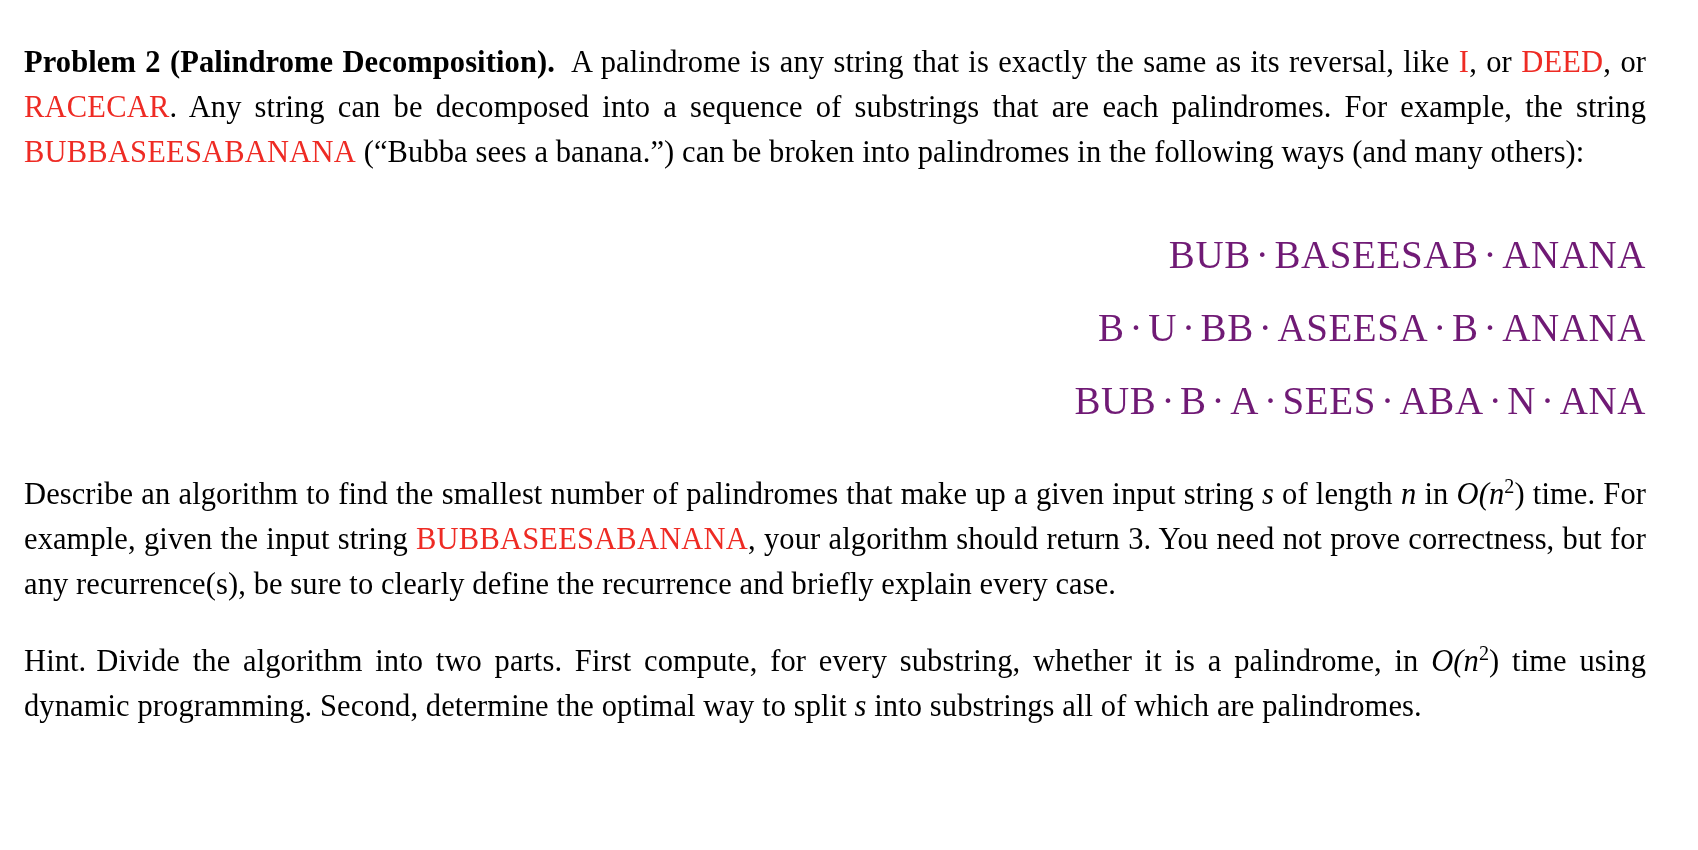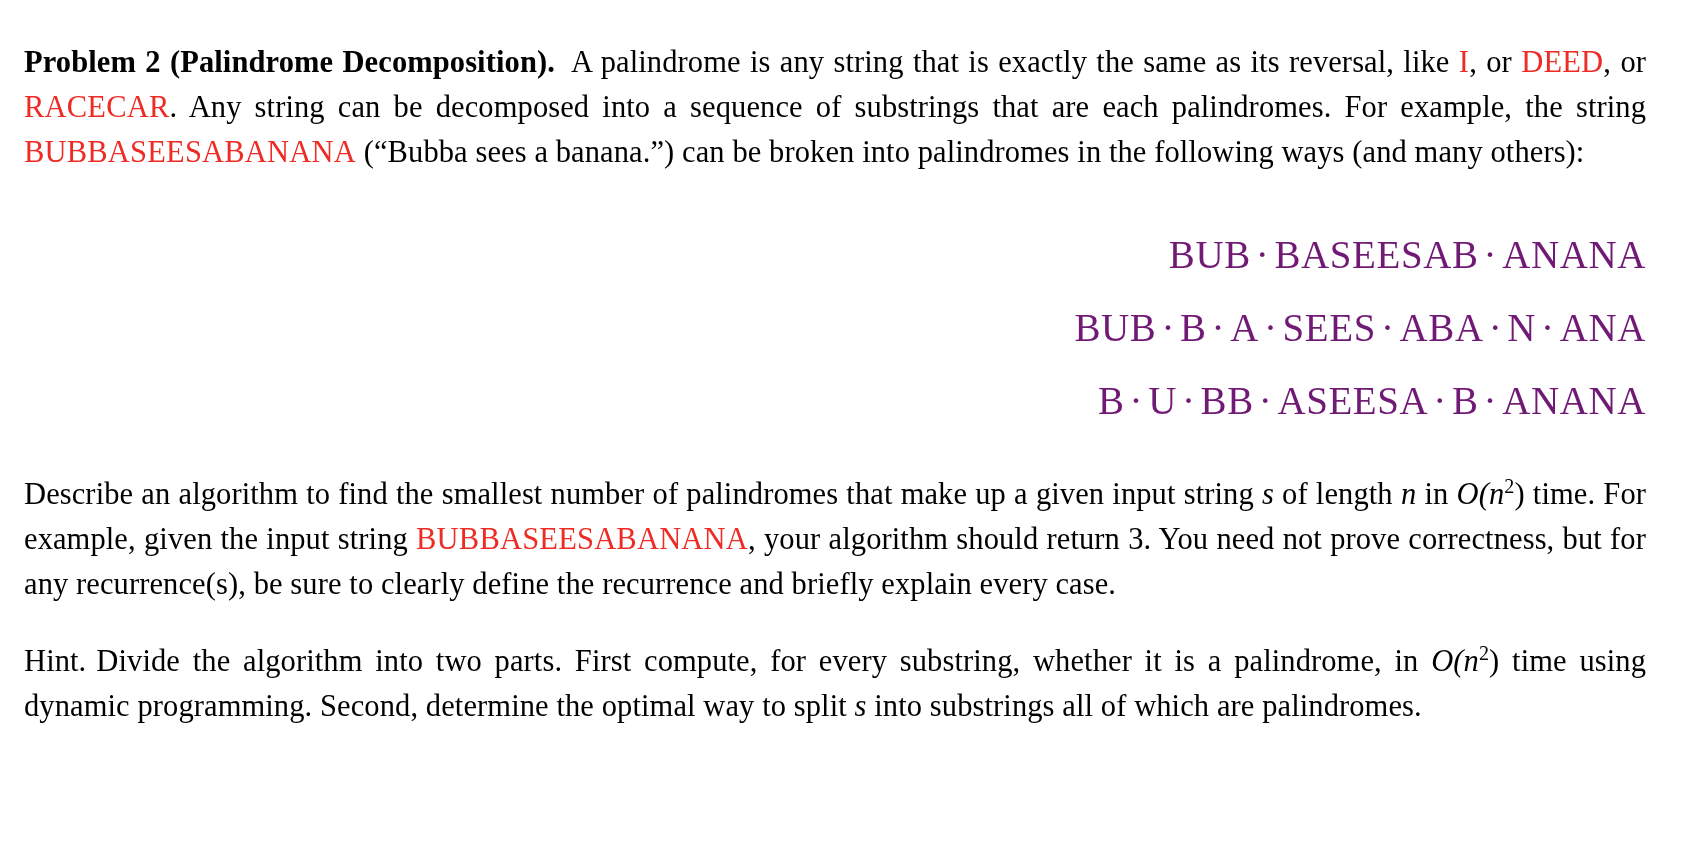--- a/index.html
+++ b/index.html
@@ -97,25 +97,25 @@
 
   <div class="block-spacer-1"></div>
 
   <div class="display-lines">
 
     <div class="display-line">
       <span>BUB</span><span class="dot">·</span><span>BASEESAB</span><span class="dot">·</span><span>ANANA</span>
     </div>
 
     <div class="display-line">
-      <span>BUB</span><span class="dot">·</span><span>B</span><span class="dot">·</span><span>A</span><span class="dot">·</span><span>SEES</span><span class="dot">·</span><span>ABA</span><span class="dot">·</span><span>N</span><span class="dot">·</span><span>ANA</span>
+      <span>B</span><span class="dot">·</span><span>U</span><span class="dot">·</span><span>BB</span><span class="dot">·</span><span>ASEESA</span><span class="dot">·</span><span>B</span><span class="dot">·</span><span>ANANA</span>
     </div>
 
     <div class="display-line">
-      <span>B</span><span class="dot">·</span><span>U</span><span class="dot">·</span><span>BB</span><span class="dot">·</span><span>ASEESA</span><span class="dot">·</span><span>B</span><span class="dot">·</span><span>ANANA</span>
+      <span>BUB</span><span class="dot">·</span><span>B</span><span class="dot">·</span><span>A</span><span class="dot">·</span><span>SEES</span><span class="dot">·</span><span>ABA</span><span class="dot">·</span><span>N</span><span class="dot">·</span><span>ANA</span>
     </div>
 
   </div>
 
   <div class="block-spacer-2"></div>
 
   <p class="para indent-none">
     <span>Describe an algorithm to find the smallest number of palindromes that make up a given input string </span><span class="math">s</span><span> of length </span><span class="math">n</span><span> in </span><span class="math"><span>O(n</span><sup>2</sup><span class="op-paren">)</span></span><span> time. For example, given the input string </span><span class="mono-str">BUBBASEESABANANA</span><span>, your algorithm should return 3. You need not prove correctness, but for any recurrence(s), be sure to clearly define the recurrence and briefly explain every case.</span>
   </p>
 

